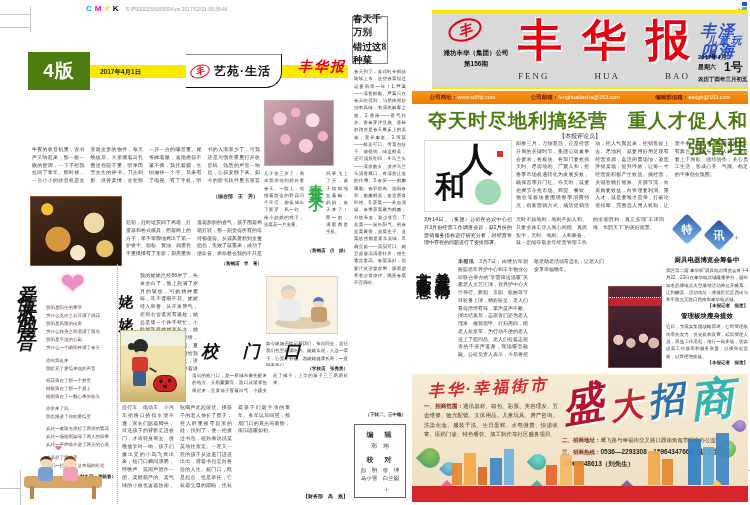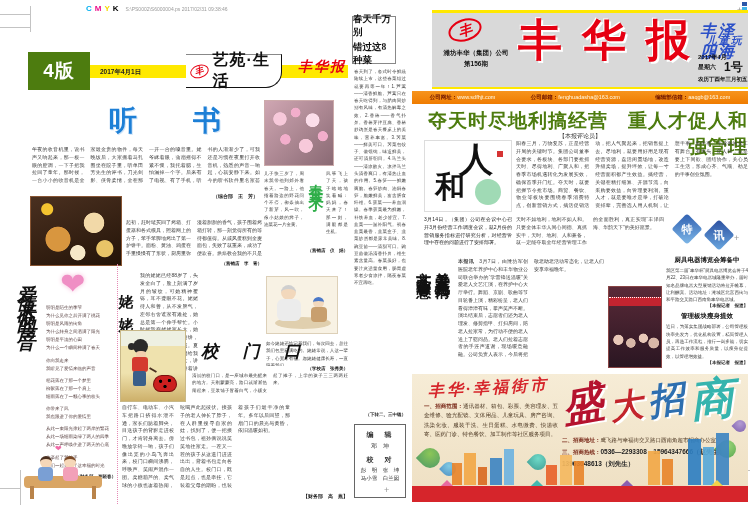--- a/index.html
+++ b/index.html
@@ -52,25 +52,24 @@
   <div class="ab" style="left:742px;top:2px;width:5px;height:4px;background:#2b57a8"></div>
   <div class="ab" style="left:742px;top:7px;width:5px;height:4px;background:#3fb4e8"></div>
 
   <div class="ab" style="left:28px;top:52px;width:62px;height:38px;background:#4d7c0f;display:flex;align-items:center;justify-content:center">
     <span style="color:#fff;font-weight:bold;font-size:19px;letter-spacing:1px">4版</span>
   </div>
   <div class="ab" style="left:90px;top:65px;width:258px;height:13px;background:#ffe900"></div>
   <div class="ab b" style="left:100px;top:68px;font-size:6.5px;color:#222">2017年4月1日</div>
   <div class="ab" style="left:186px;top:54px;width:96px;height:34px;background:#fff;border:1.5px solid #111;border-left:none;border-top:1px solid #888;border-radius:0 0 16px 0;display:flex;align-items:center;gap:4px;padding-left:4px">
     <span style="display:inline-block;width:20px;height:13px;border:1.5px solid #e60012;border-radius:50%;transform:rotate(-18deg);text-align:center;line-height:11px;color:#e60012;font-weight:bold;font-size:9px;font-style:italic">丰</span>
-    <span class="b" style="font-size:16px;color:#111;letter-spacing:1px">艺苑·生活</span>
+    <span class="b" style="font-size:12px;color:#111;letter-spacing:1px">艺苑·生活</span>
   </div>
   <div class="ab serif b" style="left:298px;top:58px;font-size:14px;color:#e60012;font-style:italic;letter-spacing:2px">丰华报</div>
 
-  <div class="ab serif b" style="left:92px;top:102px;width:160px;text-align:center;font-size:28px;color:#1d7fd6;letter-spacing:14px;text-shadow:1px 1px 0 #cfe4f8">听　书</div>
   <div class="ab jt f5 c4" style="left:32px;top:146px;width:228px;height:46px">午夜的收音机里，说书声又响起来，那一板一眼的腔调，一下子把我拉回了童年。那时候，一台小小的收音机是全家最金贵的物件，每天晚饭后，大家搬着马扎围坐在院子里，听单田芳先生的评书，刀光剑影、侠骨柔情，全在那一开一合的嗓音里。姥爷眯着眼，蒲扇摇得不紧不慢，我托着腮，生怕漏掉一个字。后来有了电视、有了手机，听书的人渐渐少了，可我还是习惯在夜里打开收音机，熟悉的声音一响起，心就安静下来。如今的听书软件里名家荟萃、经典纷呈，通勤路上、睡前枕边，随时可以让耳朵享受一场盛宴。听书听的是故事，更是岁月，是那些回不去却始终温暖的旧时光。</div>
   <div class="ab attr" style="left:180px;top:193px;width:78px">（综合部　王　芳）</div>
 
   <div class="ab" style="left:264px;top:100px;width:70px;height:66px;border:1px solid #caa;
        background:
          radial-gradient(circle at 22% 28%, #f7c9da 0 9%, transparent 10%),
          radial-gradient(circle at 45% 18%, #f2aecb 0 7%, transparent 8%),
          radial-gradient(circle at 70% 30%, #fbdde9 0 10%, transparent 11%),
          radial-gradient(circle at 30% 60%, #f2aecb 0 8%, transparent 9%),
          radial-gradient(circle at 60% 70%, #f7c9da 0 11%, transparent 12%),
@@ -150,21 +149,21 @@
   <div class="ab" style="left:120px;top:330px;width:66px;height:72px;background:linear-gradient(#eef0e2 0 22%,#efe2ae 22% 60%,#cdb06a);border:1px solid #c8b888;z-index:3">
     <div class="ab" style="left:12px;top:8px;width:15px;height:15px;border-radius:50%;background:#2a2a2a"></div>
     <div class="ab" style="left:7px;top:12px;width:7px;height:7px;border-radius:50%;background:#2a2a2a"></div>
     <div class="ab" style="left:15px;top:20px;width:10px;height:7px;border-radius:40%;background:#f2cfae"></div>
     <div class="ab" style="left:11px;top:26px;width:16px;height:15px;border-radius:3px;background:#d43a2f"></div>
     <div class="ab" style="left:12px;top:40px;width:13px;height:15px;background:#3a5f8a;border-radius:2px"></div>
     <div class="ab" style="left:32px;top:44px;width:24px;height:17px;border-radius:40% 40% 8px 8px/60% 60% 8px 8px;background:radial-gradient(circle at 30% 35%, #000 1.3px, transparent 2px),radial-gradient(circle at 70% 30%, #000 1.3px, transparent 2px),radial-gradient(circle at 50% 70%, #000 1.3px, transparent 2px),#cc1f1f;border:1px solid #7a0f0f"></div>
     <div class="ab" style="left:28px;top:38px;width:8px;height:2px;background:#4a3020;transform:rotate(30deg)"></div>
   </div>
 
-  <div class="ab" style="left:352px;top:16px;width:44px;height:48px;border:1px solid #888;display:flex;flex-direction:column;align-items:center;justify-content:center;gap:2px">
+  <div class="ab" style="left:352px;top:16px;width:36px;height:48px;border:1px solid #888;display:flex;flex-direction:column;align-items:center;justify-content:center;gap:2px">
     <div class="serif b" style="font-size:9.5px;color:#111">春天千万别</div>
     <div class="serif b" style="font-size:9.5px;color:#111">错过这8种菜</div>
   </div>
   <div class="ab jt f45" style="left:354px;top:68px;width:52px;height:344px">春天到了，各式时令鲜蔬陆续上市，这些春菜错过就要再等一年！1.芦蒿——清香鲜脆。芦蒿只在春天吃得到，与腊肉同炒别有风味，有清热解毒之效。2.香椿——香气扑鼻。香椿芽拌豆腐、香椿炒鸡蛋是春天餐桌上的美味，营养丰富。3.荠菜——鲜美可口。荠菜包饺子、做馄饨，味道鲜美，还可清肝明目。4.马兰头——清凉败火。凉拌马兰头清香爽口，有清热止血的作用。5.春笋——鲜嫩爽脆。春笋炒肉、油焖春笋，脆嫩鲜美，富含膳食纤维。6.菠菜——养血润燥。春季菠菜最为鲜嫩，补铁养血，老少皆宜。7.韭菜——温补阳气。初春韭菜最香，韭菜盒子、韭菜炒蛋都是家常美味。8.豌豆苗——清甜可口。豌豆苗做汤清香扑鼻，维生素含量高。春菜虽好，也要注意适量食用，肠胃虚寒者少食凉拌，隔夜春菜不宜再吃。</div>
   <div class="ab" style="left:354px;top:412px;width:52px;text-align:right;font-size:4.5px;font-weight:bold;color:#222">（下转二、三中缝）</div>
   <div class="ab" style="left:354px;top:424px;width:52px;height:74px;border:1px solid #666;text-align:center;padding-top:5px">
     <div class="b" style="font-size:7px;letter-spacing:2px">编　辑</div>
     <div style="font-size:6px;margin:2px 0 4px">邓　坤</div>
     <div class="b" style="font-size:7px;letter-spacing:2px">校　对</div>
     <div style="font-size:5.5px;margin-top:2px">彭　明　张　坤</div>
@@ -173,20 +172,25 @@
 
   <div class="ab" style="left:432px;top:10px;width:316px;height:3px;background:#ffe800"></div>
   <div class="ab" style="left:432px;top:13px;width:316px;height:74px;background:#d9d9d9">
     <span class="ab" style="left:16px;top:6px;display:inline-block;width:34px;height:22px;border:2px solid #e60012;border-radius:50%;transform:rotate(-18deg);text-align:center;line-height:18px;color:#e60012;font-weight:bold;font-size:14px;font-style:italic">丰</span>
     <div class="ab b" style="left:4px;top:36px;width:80px;text-align:center;font-size:6.5px;color:#111">潍坊丰华（集团）公司</div>
     <div class="ab b" style="left:4px;top:47px;width:80px;text-align:center;font-size:6.5px;color:#111">第156期</div>
     <div class="ab serif b" style="left:86px;top:-2px;width:172px;display:flex;justify-content:space-between;font-size:44px;color:#e60012;text-shadow:2px 2px 0 #fff,-1px -1px 0 #fff">
       <span>丰</span>
       <span>华</span>
       <span>报</span>
+    </div>
+    <div class="ab serif" style="left:86px;top:58px;width:172px;display:flex;justify-content:space-between;font-size:9px;color:#333;letter-spacing:2px">
+      <span>FENG</span>
+      <span>HUA</span>
+      <span>BAO</span>
     </div>
     <div class="ab serif b" style="left:268px;top:8px;font-size:16px;color:#2b50c8;font-style:italic;letter-spacing:2px">丰泽四海</div>
     <div class="ab serif b" style="left:274px;top:21px;font-size:10.5px;color:#2b50c8;font-style:italic;letter-spacing:2px">儿童玩具</div>
     <div class="ab b" style="left:266px;top:40px;font-size:6px;color:#111">2017年4月</div>
     <div class="ab b" style="left:266px;top:50px;font-size:6px;color:#111">星期六</div>
     <div class="ab b" style="left:292px;top:46px;font-size:12px;color:#111">1号</div>
     <div class="ab b" style="left:266px;top:63px;font-size:5.5px;color:#111">农历丁酉年三月初五</div>
   </div>
   <div class="ab" style="left:432px;top:87px;width:316px;height:2px;background:#ffe800"></div>
 

